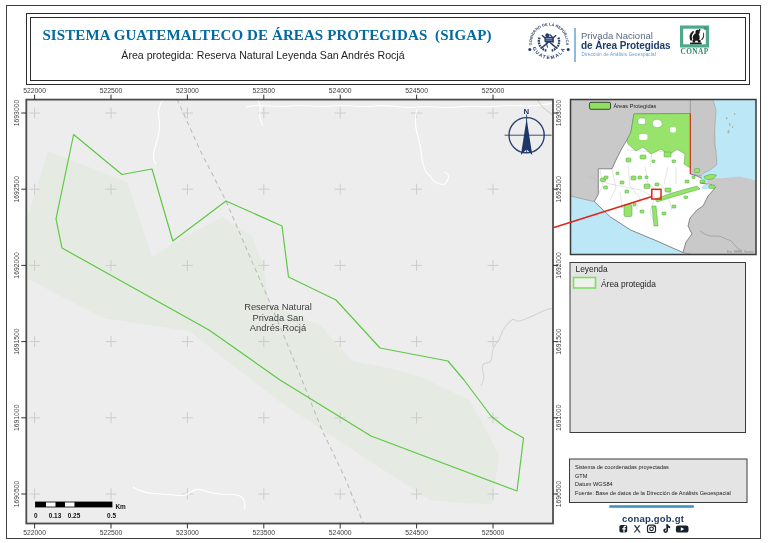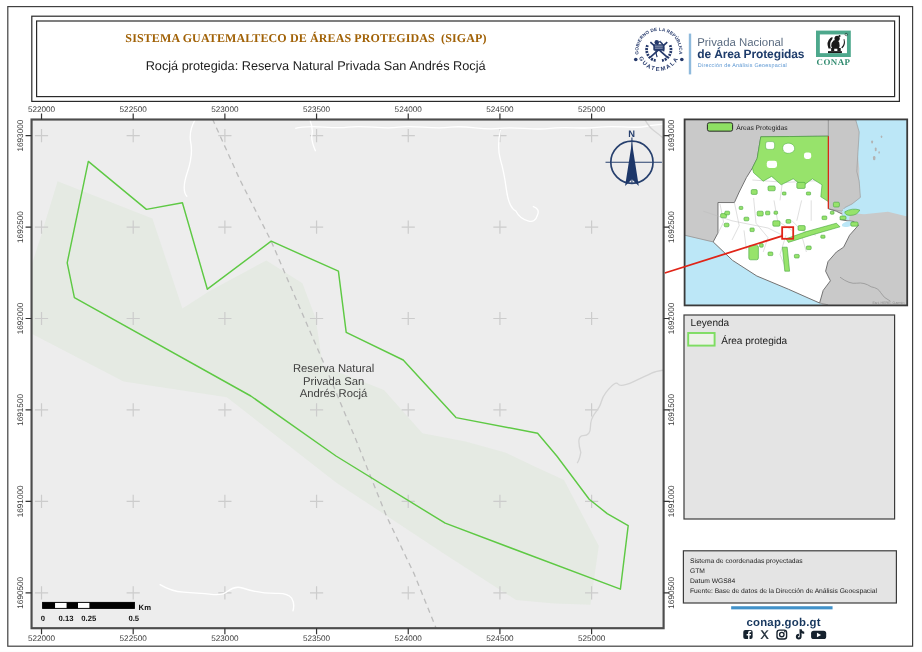--- a/index.html
+++ b/index.html
@@ -10,23 +10,23 @@
 </head>
 <body>
 <div id="page">
 
 <div class="abs" style="left:6px;top:5px;width:753px;height:532px;border:1px solid #404040;"></div>
 
 <div class="abs" style="left:26px;top:13px;width:722px;height:70px;border:1px solid #2a2a2a;"></div>
 
 <div class="abs" style="left:30px;top:17px;width:714px;height:62px;border:1px solid #2a2a2a;"></div>
 
-<div class="abs" style="left:26px;top:27px;width:458px;text-align:center;font-family:'Liberation Serif',serif;font-weight:bold;font-size:10px;color:#a16207;letter-spacing:.1px;white-space:nowrap;">SISTEMA GUATEMALTECO DE ÁREAS PROTEGIDAS&nbsp; (SIGAP)</div>
-
-<div class="abs" style="left:26px;top:48.5px;width:474px;text-align:center;font-size:10.6px;color:#1c1c1c;white-space:nowrap;">Rocjá protegida: Reserva Natural Privada San Andrés Rocjá</div>
+<div class="abs" style="left:38px;top:27px;width:458px;text-align:center;font-family:'Liberation Serif',serif;font-weight:bold;font-size:15px;color:#0369a1;letter-spacing:.1px;white-space:nowrap;">SISTEMA GUATEMALTECO DE ÁREAS PROTEGIDAS&nbsp; (SIGAP)</div>
+
+<div class="abs" style="left:26px;top:48.5px;width:474px;text-align:center;font-size:10.6px;color:#1c1c1c;white-space:nowrap;">Área protegida: Reserva Natural Leyenda San Andrés Rocjá</div>
 
 <svg class="abs" style="left:524px;top:16px;" width="50" height="50" viewBox="-25 -25 50 50">
   <g fill="#25396b" stroke="none">
     <circle cx="-19.2" cy="8.6" r="1.5"></circle>
     <circle cx="19.2" cy="8.6" r="1.5"></circle>
   </g>
   <defs>
     <path id="sealtop" d="M -14.6,10.6 A 17.1,17.1 0 1 1 14.6,10.6" fill="none"></path>
     <path id="sealbot" d="M -16.5,7 A 17.8,17.8 0 0 0 16.5,7" fill="none"></path>
   </defs>

